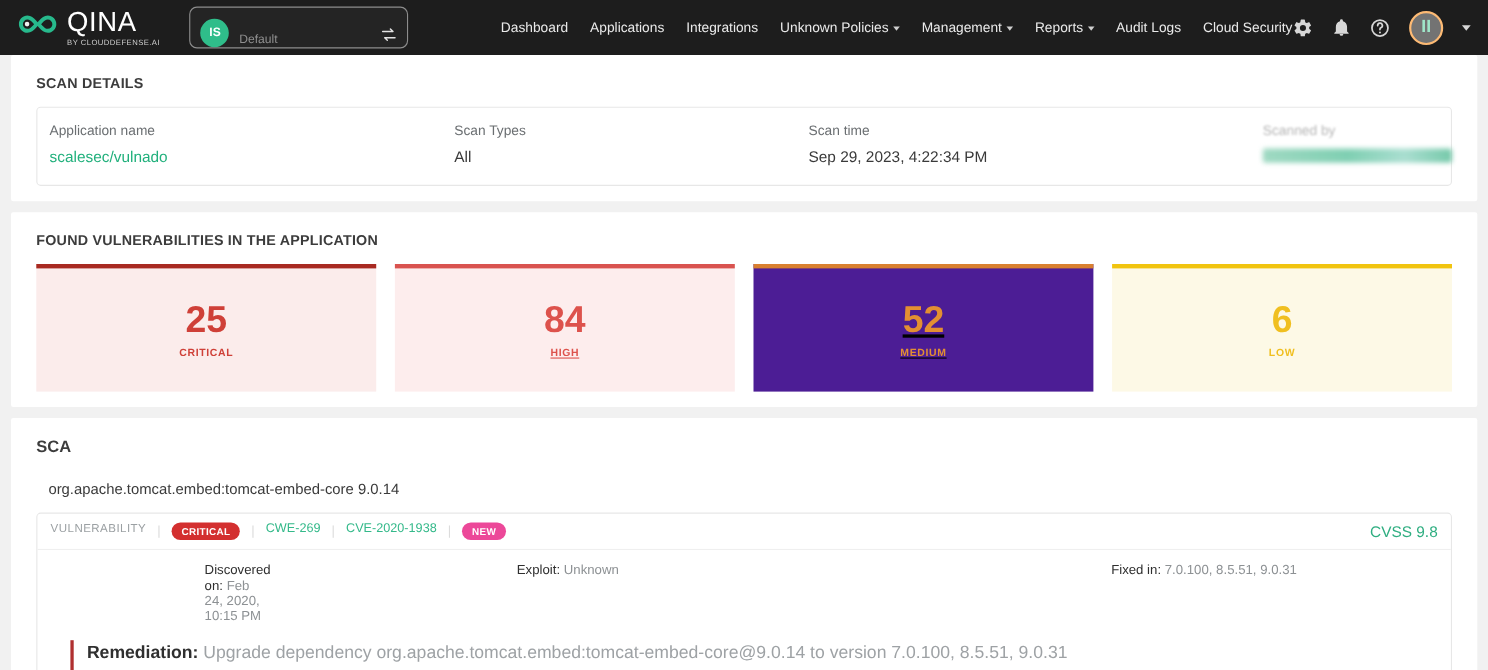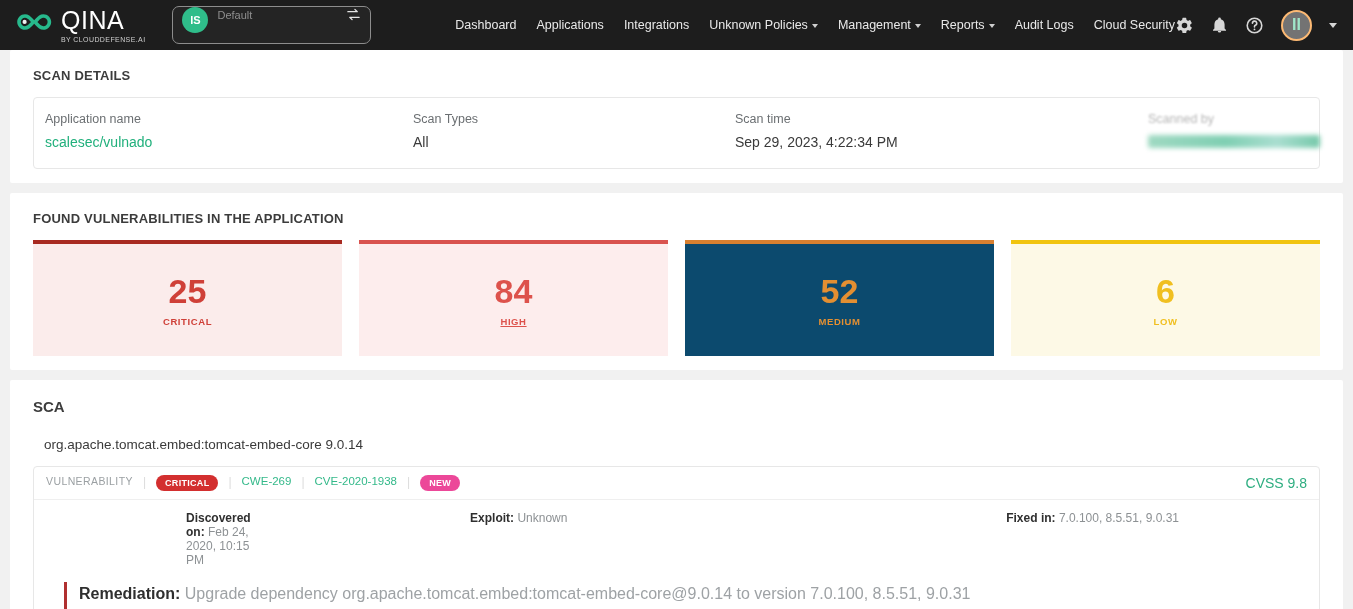--- a/index.html
+++ b/index.html
@@ -29,21 +29,21 @@
   }
   .logo-sub {
     color: #cfcfcf; font-size: 7px; letter-spacing: 0.4px;
     margin-top: 3px; align-self: flex-end; padding-right: 1px;
   }
 
   .org-switcher {
     margin-left: 26px;
     width: 202px; height: 38px;
     border: 1px solid #8d8d8d; border-radius: 7px;
-    display: flex; align-items: flex-start;
+    display: flex; align-items: flex-end;
     padding: 0 9px; gap: 9px;
     background: #242424;
     cursor: pointer;
   }
   .org-avatar {
     width: 26px; height: 26px; border-radius: 50%;
     background: #2fbd8a; color: #fff;
     display: flex; align-items: center; justify-content: center;
     font-size: 11px; font-weight: 700; flex: 0 0 auto;
   }
@@ -155,21 +155,21 @@
   }
   .pill.crit { background: #d32f2f; }
   .pill.new  { background: #ec4899; }
   .vlink { font-size: 11.5px; color: #34b98a; cursor: pointer; }
   .cvss { margin-left: auto; font-size: 14px; color: #2fae81; }
 
   .vuln-meta {
     display: flex; padding: 11px 12px 9px 12px; font-size: 12px;
   }
   .meta { color: #8d9194; }
-  .meta b { color: #2f2f2f; font-weight: 700; }
+  .meta b { color: #2f2f2f; font-weight: 400; }
   .m1 { flex: 0 0 0; margin-left: 140px; }
   .m2 { margin-left: auto; margin-right: auto; }
   .m3 { margin-left: auto; margin-right: 128px; }
 
   .remediation {
     margin: 6px 12px 0 30px;
     border-left: 3px solid #b03030;
     padding: 3px 0 0 12px;
   }
   .rem-line { font-size: 16px; color: #9ea2a5; margin-bottom: 16px; }
@@ -285,21 +285,21 @@
   <div class="card-title">FOUND VULNERABILITIES IN THE APPLICATION</div>
   <div class="sev-grid">
     <div class="sev" id="sev0" style="border-top-color: rgb(168, 42, 33); background: rgb(251, 236, 235);">
       <div class="num" style="color: rgb(207, 64, 56);">25</div>
       <div class="lbl" style="color: rgb(207, 64, 56);">CRITICAL</div>
     </div>
     <div class="sev" id="sev1" style="border-top-color: rgb(217, 83, 79); background: rgb(253, 237, 237);">
       <div class="num" style="color: rgb(221, 82, 76);">84</div>
       <div class="lbl" style="color: rgb(221, 82, 76); text-decoration: underline;">HIGH</div>
     </div>
-    <div class="sev" id="sev2" style="border-top-color: rgb(217, 128, 48); background: #0c4a6e;">
+    <div class="sev" id="sev2" style="border-top-color: rgb(217, 128, 48); background: #4c1d95; text-decoration: underline;">
       <div class="num" style="color: rgb(227, 143, 50);">52</div>
       <div class="lbl" style="color: rgb(227, 143, 50);">MEDIUM</div>
     </div>
     <div class="sev" id="sev3" style="border-top-color: rgb(241, 196, 15); background: rgb(253, 249, 230);">
       <div class="num" style="color: rgb(240, 191, 32);">6</div>
       <div class="lbl" style="color: rgb(240, 191, 32);">LOW</div>
     </div>
   </div>
 </section>
 

